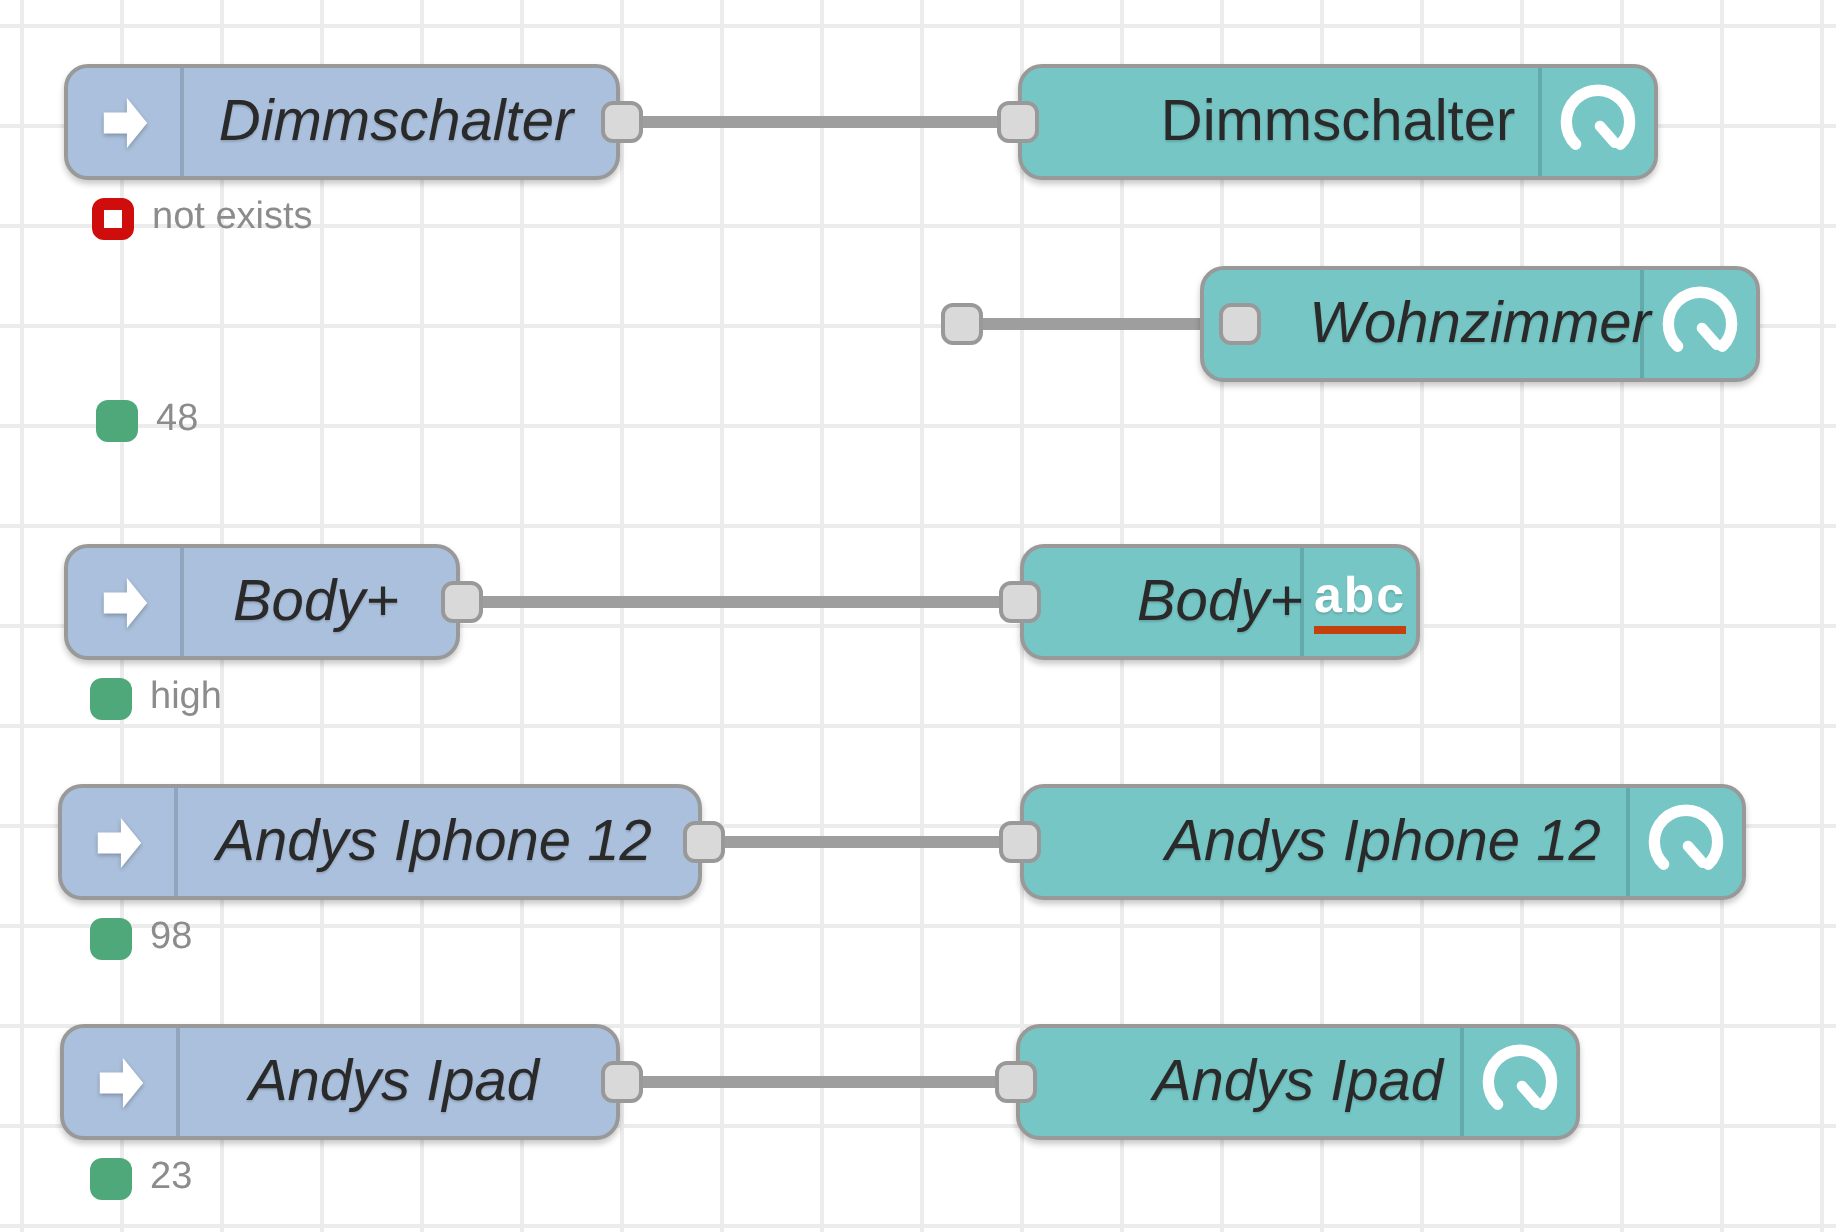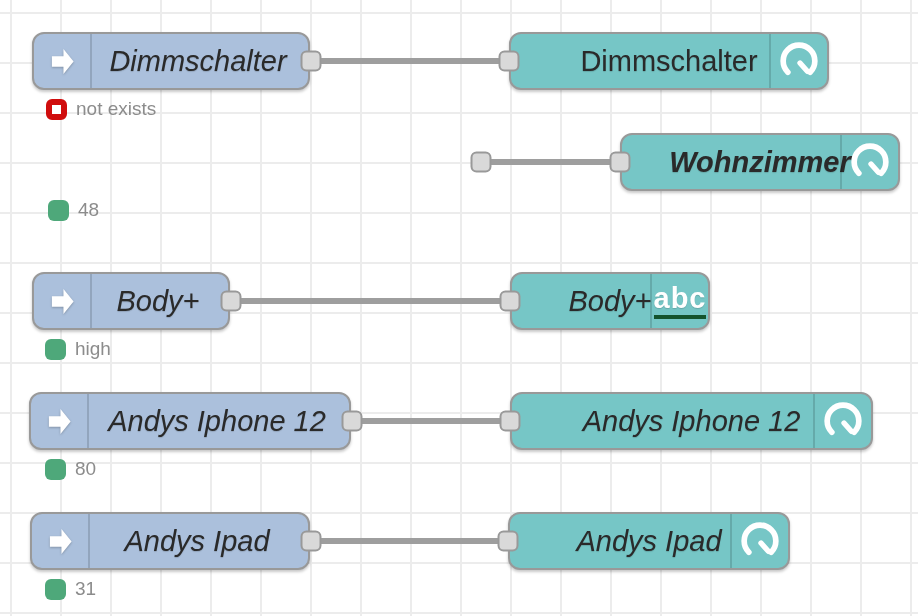--- a/index.html
+++ b/index.html
@@ -26,22 +26,22 @@
   .node.target .node-label{left:0;right:0;}
   .node-label.upright{font-style:normal;}
   .port{position:absolute;width:21px;height:21px;background:#d9d9d9;border:2px solid #999;
         border-radius:6px;box-sizing:border-box;z-index:4;transform:translate(-50%,-50%);}
   .status-row{position:absolute;display:flex;align-items:flex-end;height:22px;z-index:2;}
   .status-icon{width:21px;height:21px;border-radius:6px;box-sizing:border-box;flex:none;}
   .status-icon.dot{background:#4ea87a;}
   .status-icon.ring{background:#fff;border:6px solid #d00d0d;}
   .status-text{font-size:19px;color:#8c8c8c;margin-left:9px;white-space:nowrap;}
   .arrow-svg{filter:drop-shadow(0 1px 1px rgba(0,0,0,.25));}
-  .abc{font-size:29px;font-weight:bold;font-style:normal;color:#fff;line-height:1;
-       letter-spacing:1px;border-bottom:4px solid #14532d;padding-bottom:2px;
+  .abc{font-size:25px;font-weight:bold;font-style:normal;color:#fff;line-height:1;
+       letter-spacing:1px;border-bottom:4px solid #c2410c;padding-bottom:2px;
        text-shadow:0 1px 1px rgba(0,0,0,.15);}
 </style>
 </head>
 <body>
 
 <div id="canvas">
 
   <div class="wire" style="left:311px;top:58px;width:198px;"></div>
   <div class="node source" style="left:32px;top:32px;width:278px;">
     <div class="icon-region left">
@@ -62,21 +62,21 @@
     </div>
   </div>
   <div class="port" style="left:509px;top:61px;"></div>
   <div class="status-row" style="left:46px;top:98px;">
     <span class="status-icon ring"></span>
     <span class="status-text">not exists</span>
   </div>
 
   <div class="wire" style="left:481px;top:159px;width:139px;"></div>
   <div class="port" style="left:481px;top:162px;"></div>
-  <div class="node target" style="left:620px;top:133px;width:280px;font-weight:bold;">
+  <div class="node target" style="left:600px;top:133px;width:280px;">
     <div class="node-label">Wohnzimmer</div>
     <div class="icon-region right">
       <svg width="40" height="40" viewBox="-12 -12 24 24">
         <path d="M -6.7 6.7 A 9.5 9.5 0 1 1 6.7 6.7" fill="none" stroke="#fff" stroke-width="3.4" stroke-linecap="round"></path>
         <line x1="0.6" y1="1.2" x2="5" y2="6.2" stroke="#fff" stroke-width="3.2" stroke-linecap="round"></line>
       </svg>
     </div>
   </div>
   <div class="port" style="left:620px;top:162px;"></div>
   <div class="status-row" style="left:48px;top:199px;">
@@ -121,21 +121,21 @@
     <div class="icon-region right">
       <svg width="40" height="40" viewBox="-12 -12 24 24">
         <path d="M -6.7 6.7 A 9.5 9.5 0 1 1 6.7 6.7" fill="none" stroke="#fff" stroke-width="3.4" stroke-linecap="round"></path>
         <line x1="0.6" y1="1.2" x2="5" y2="6.2" stroke="#fff" stroke-width="3.2" stroke-linecap="round"></line>
       </svg>
     </div>
   </div>
   <div class="port" style="left:510px;top:421px;"></div>
   <div class="status-row" style="left:45px;top:458px;">
     <span class="status-icon dot"></span>
-    <span class="status-text">80</span>
+    <span class="status-text">98</span>
   </div>
 
   <div class="wire" style="left:311px;top:538px;width:197px;"></div>
   <div class="node source" style="left:30px;top:512px;width:280px;">
     <div class="icon-region left">
       <svg class="arrow-svg" width="27" height="33" viewBox="0 0 28 34">
           <path d="M3 11.5 H15 V4 L25.5 17 L15 30 V22.5 H3 z" fill="#fff"></path>
         </svg>
     </div>
     <div class="node-label">Andys Ipad</div>
@@ -146,16 +146,16 @@
     <div class="icon-region right">
       <svg width="40" height="40" viewBox="-12 -12 24 24">
         <path d="M -6.7 6.7 A 9.5 9.5 0 1 1 6.7 6.7" fill="none" stroke="#fff" stroke-width="3.4" stroke-linecap="round"></path>
         <line x1="0.6" y1="1.2" x2="5" y2="6.2" stroke="#fff" stroke-width="3.2" stroke-linecap="round"></line>
       </svg>
     </div>
   </div>
   <div class="port" style="left:508px;top:541px;"></div>
   <div class="status-row" style="left:45px;top:578px;">
     <span class="status-icon dot"></span>
-    <span class="status-text">31</span>
+    <span class="status-text">23</span>
   </div>
 
 </div>
 
 </body></html>

